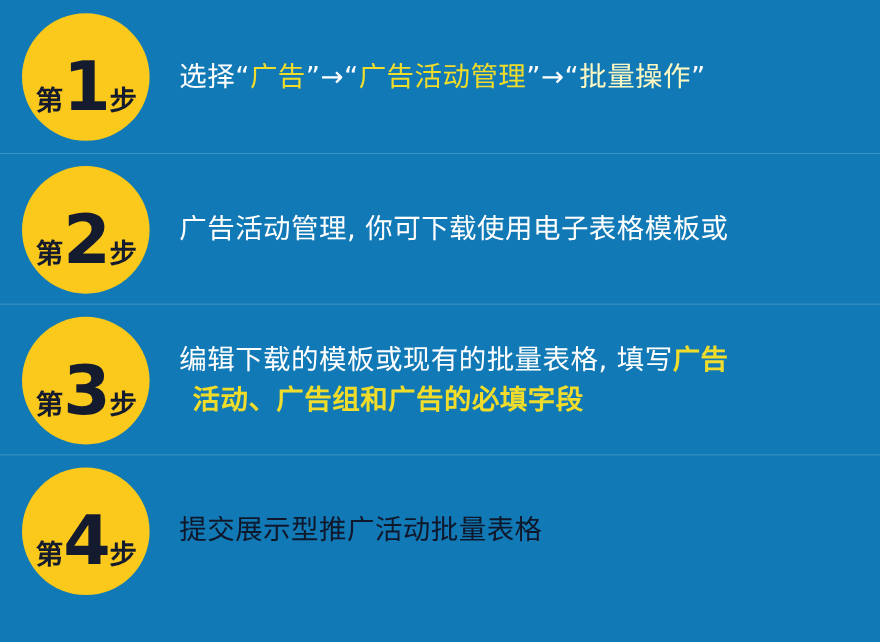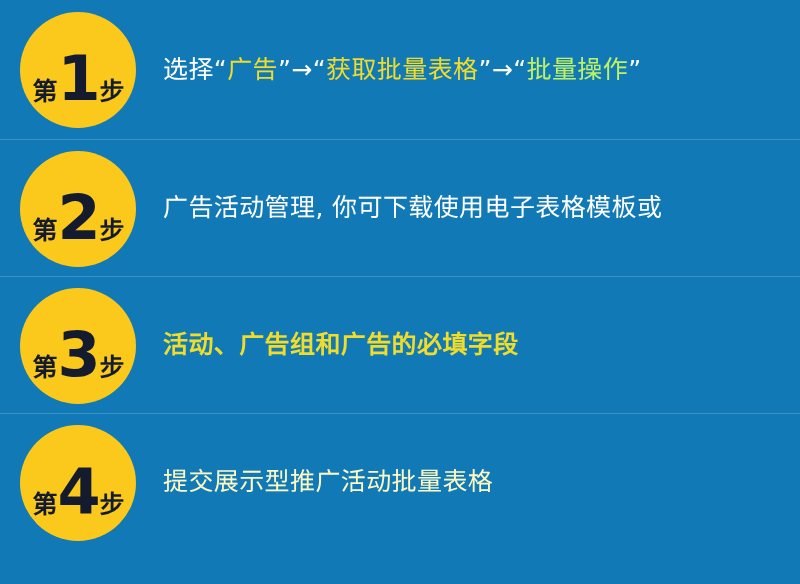--- a/index.html
+++ b/index.html
@@ -92,21 +92,21 @@
 
   <div class="step-row first">
     <div class="badge" style="background: rgb(251, 201, 27);">
       <div class="badge-inner" style="color: rgb(21, 27, 46);">
         <span class="badge-pre">第</span>
         <span class="badge-num">1</span>
         <span class="badge-post">步</span>
       </div>
     </div>
     <div class="step-text" style="color: rgb(255, 255, 255);">
-        <div><span>选择</span><span>“</span><span class="hl-plain" style="color: rgb(240, 220, 42);">广告</span><span>”</span><span>→</span><span>“</span><span class="hl-plain" style="color: rgb(240, 220, 42);">获取批量表格</span><span>”</span><span>→</span><span>“</span><span class="hl-plain" style="color: #bef264; text-align: center;">批量操作</span><span>”</span></div>
+        <div><span>选择</span><span>“</span><span class="hl-plain" style="color: rgb(240, 220, 42);">广告</span><span>”</span><span>→</span><span>“</span><span class="hl-plain" style="color: rgb(240, 220, 42);">广告活动管理</span><span>”</span><span>→</span><span>“</span><span class="hl-plain" style="color: #fef9c3; text-align: center;">批量操作</span><span>”</span></div>
       </div>
     <div class="divider" style="background: rgba(255, 255, 255, 0.18);"></div>
   </div>
 
   <div class="step-row">
     <div class="badge" style="background: rgb(251, 201, 27);">
       <div class="badge-inner" style="color: rgb(21, 27, 46);">
         <span class="badge-pre">第</span>
         <span class="badge-num">2</span>
         <span class="badge-post">步</span>
@@ -120,31 +120,32 @@
 
   <div class="step-row">
     <div class="badge" style="background: rgb(251, 201, 27);">
       <div class="badge-inner" style="color: rgb(21, 27, 46);">
         <span class="badge-pre">第</span>
         <span class="badge-num">3</span>
         <span class="badge-post">步</span>
       </div>
     </div>
     <div class="step-text" style="color: rgb(255, 255, 255);">
-        <div><span class="hl" style="color: rgb(240, 220, 42);">活动、广告组和广告的必填字段</span></div>
+        <div><span>编辑下载的模板或现有的批量表格, 填写</span><span class="hl" style="color: rgb(240, 220, 42);">广告</span></div>
+        <div><span class="hl" style="color: rgb(240, 220, 42); margin-left: 12px;">活动、广告组和广告的必填字段</span></div>
       </div>
     <div class="divider" style="background: rgba(255, 255, 255, 0.18);"></div>
   </div>
 
   <div class="step-row">
     <div class="badge" style="background: rgb(251, 201, 27);">
       <div class="badge-inner" style="color: rgb(21, 27, 46);">
         <span class="badge-pre">第</span>
         <span class="badge-num">4</span>
         <span class="badge-post">步</span>
       </div>
     </div>
-    <div class="step-text" style="color: #fef9c3;">
+    <div class="step-text" style="color: #0f172a;">
         <div><span>提交展示型推广活动批量表格</span></div>
       </div>
   </div>
 
 </div>
 
 </body></html>

